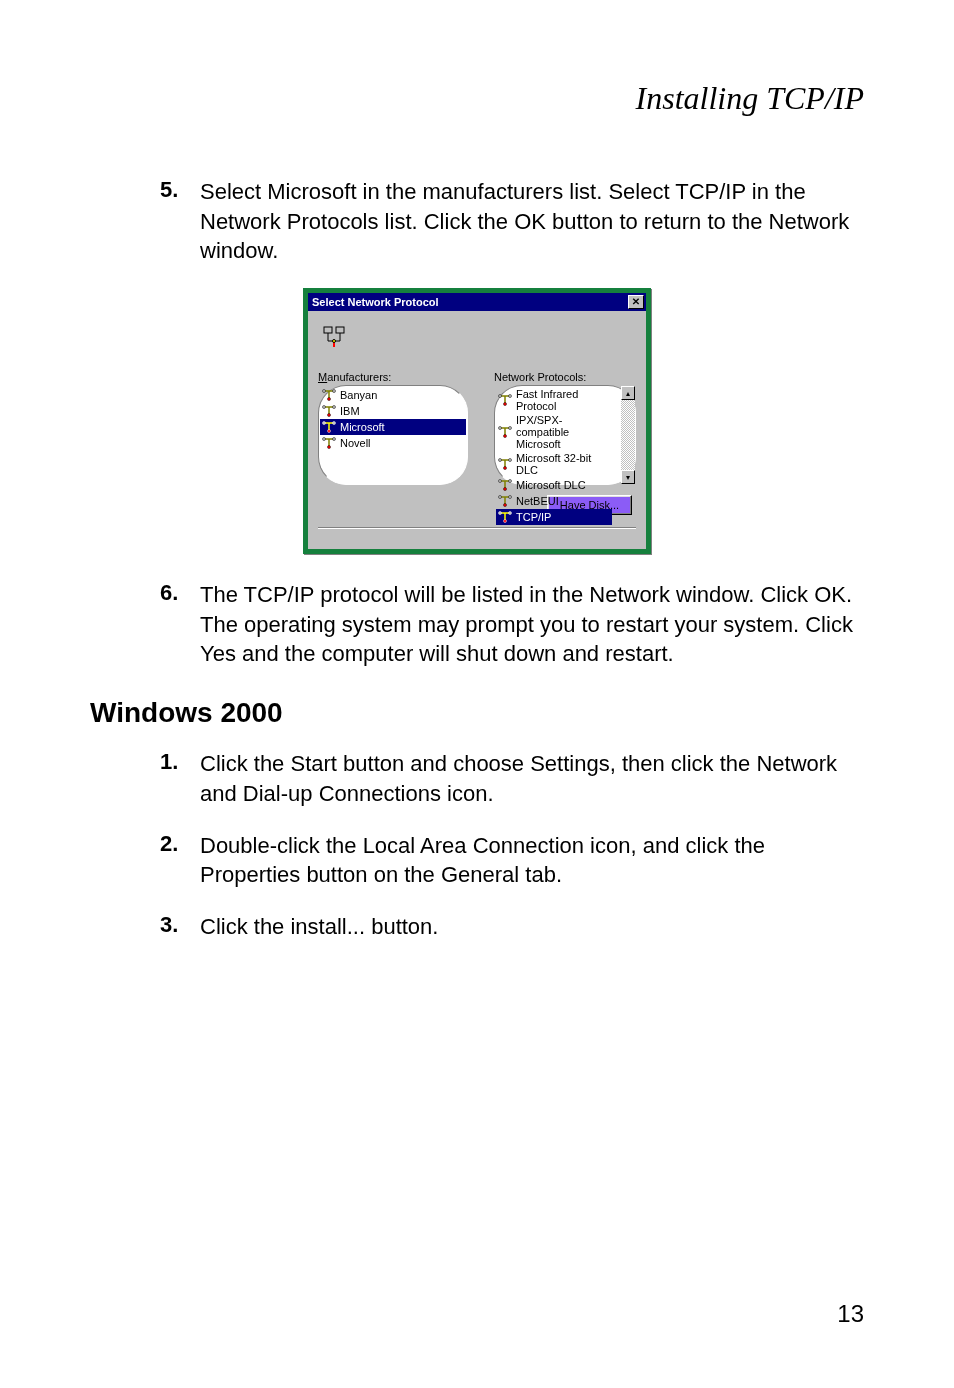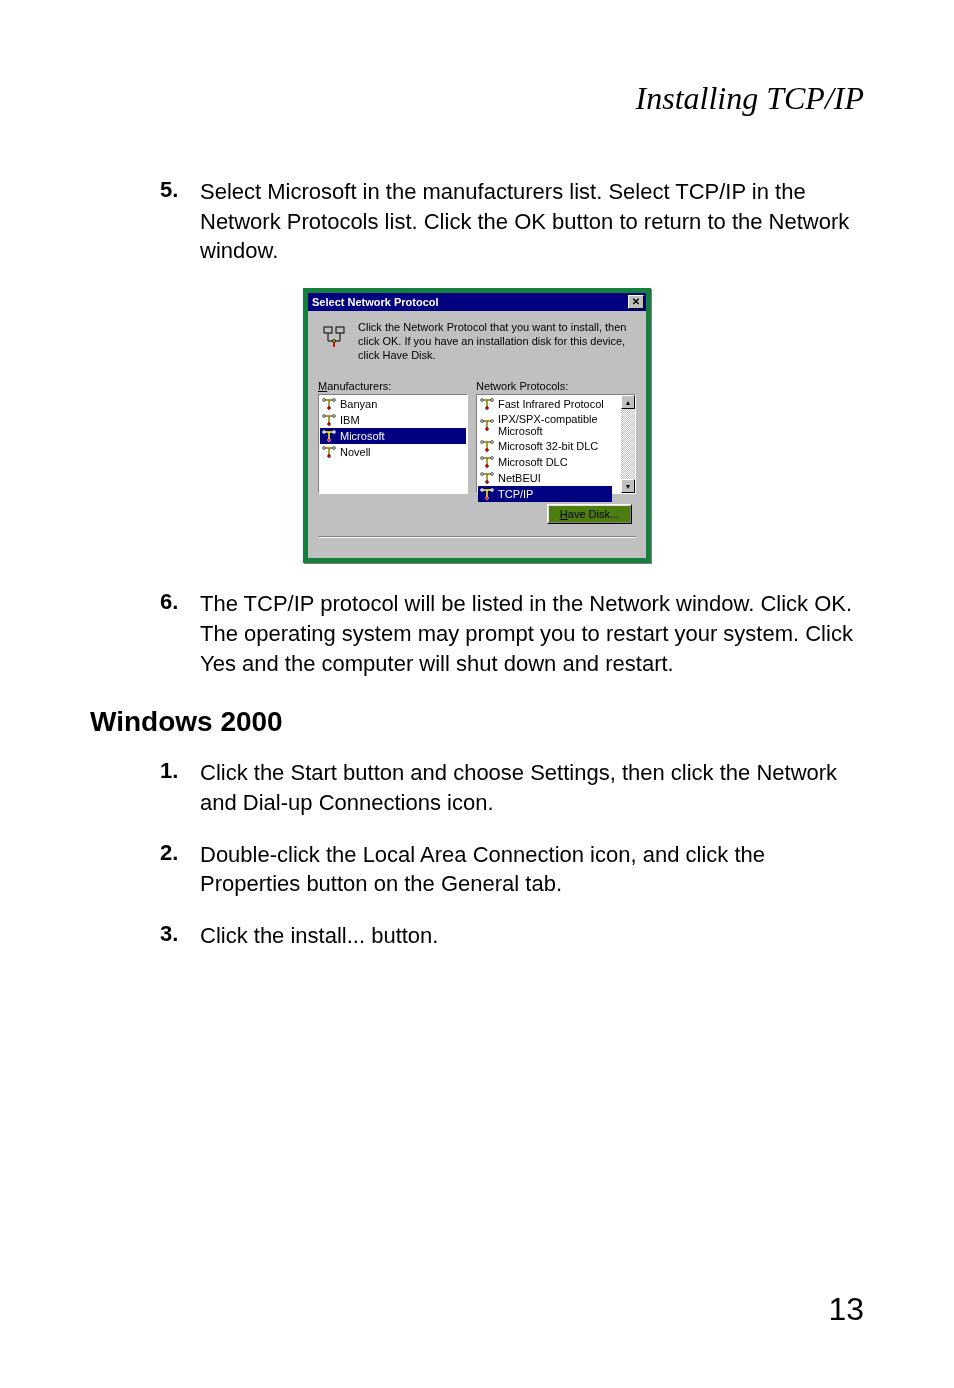--- a/index.html
+++ b/index.html
@@ -16,21 +16,21 @@
       text-align: right;
       font-style: italic;
       font-size: 32px;
       font-family: "Times New Roman", Times, serif;
       margin-bottom: 60px;
     }
     .step { display: flex; margin-bottom: 22px; padding-left: 70px; }
     .step-num { font-weight: bold; font-size: 22px; min-width: 40px; }
     .step-text { font-size: 22px; line-height: 1.35; flex: 1; }
     .section-heading { font-size: 28px; font-weight: bold; margin: 28px 0 20px 0; }
-    .page-number { position: absolute; bottom: 60px; right: 90px; font-size: 32px; }
+    .page-number { position: absolute; bottom: 60px; right: 90px; font-size: 24px; }
     .dialog-wrap { display: flex; justify-content: center; margin: 6px 0 26px 0; }
 
     
     .dialog {
       width: 348px;
       background: #c0c0c0;
       border: 5px solid #15803d;
       box-shadow: 1px 1px 0 #808080;
       font-family: "MS Sans Serif", Tahoma, Arial, sans-serif;
       font-size: 11px;
@@ -53,33 +53,34 @@
       font-size: 10px; font-weight: bold; color: #000;
       line-height: 1;
     }
     .dlg-body { padding: 10px 10px 10px 10px; }
     .info-row { display: flex; align-items: flex-start; margin-bottom: 18px; }
     .info-icon {
       width: 32px; height: 32px; margin-right: 8px; flex-shrink: 0;
       display: flex; align-items: center; justify-content: center;
     }
     .info-text { font-size: 11px; line-height: 1.25; }
-    .lists { display: flex; gap: 8px; }
+    .lists { display: flex; gap: 26px; }
     .list-col { display: flex; flex-direction: column; }
     .list-col.left { width: 150px; }
     .list-col.right { flex: 1; }
     .list-label { font-size: 11px; margin-bottom: 2px; }
     .list-label .ul { text-decoration: underline; }
     .listbox {
       background: #fff;
       border-top: 1px solid #808080; border-left: 1px solid #808080;
       border-right: 1px solid #fff; border-bottom: 1px solid #fff;
       height: 100px;
       position: relative;
       padding: 1px;
+      border-radius: 28px;
     }
     .lb-item { display: flex; align-items: center; padding: 1px 2px; gap: 4px; font-size: 11px; }
     .lb-item.selected { background: #000080; color: #fff; text-align: right; }
     .proto-icon {
       width: 14px; height: 14px; flex-shrink: 0;
       display: inline-flex; align-items: center; justify-content: center;
     }
     .scrollbar {
       position: absolute; right: 0; top: 0; bottom: 0; width: 14px;
       background: repeating-conic-gradient(#c0c0c0 0 25%, #fff 0 50%) 0 0/2px 2px;
@@ -87,21 +88,21 @@
     }
     .sb-btn {
       width: 14px; height: 14px; background: #c0c0c0;
       border-top: 1px solid #fff; border-left: 1px solid #fff;
       border-right: 1px solid #000; border-bottom: 1px solid #000;
       font-size: 8px; display: flex; align-items: center; justify-content: center; color: #000;
     }
     .btn-row { display: flex; justify-content: flex-end; margin-top: 10px; gap: 6px; }
     .btn-row.indent { padding-right: 4px; }
     .win-btn {
-      background: #4d7c0f;
+      background: #8b5cf6;
       border-top: 1px solid #fff; border-left: 1px solid #fff;
       border-right: 1px solid #000; border-bottom: 1px solid #000;
       box-shadow: inset -1px -1px 0 #808080, inset 1px 1px 0 #dfdfdf;
       font-size: 11px; padding: 3px 0; text-align: center;
       min-width: 75px;
     }
     .win-btn .ul { text-decoration: underline; }
     .divider { border-top: 1px solid #808080; border-bottom: 1px solid #fff; margin: 12px 0 10px 0; }
     .listbox.right-box { padding-right: 23px; }
   </style>
@@ -125,21 +126,20 @@
       <div class="info-row">
         <span class="info-icon">
           <svg width="28" height="28" viewBox="0 0 28 28">
             <rect x="4" y="4" width="8" height="6" fill="#c0c0c0" stroke="#000"></rect>
             <rect x="16" y="4" width="8" height="6" fill="#c0c0c0" stroke="#000"></rect>
             <path d="M8 10 L8 18 L20 18 L20 10" stroke="#000" fill="none"></path>
             <path d="M14 18 L14 24" stroke="#ff0000" stroke-width="2"></path>
             <circle cx="14" cy="18" r="1.5" fill="#ffff00" stroke="#000"></circle>
           </svg>
         </span>
-        <span class="info-text">Click the Network Protocol that you want to install, then click OK. If you have an installation disk for this device, click Have Disk.</span>
       </div>
 
       <div class="lists">
         <div class="list-col left">
           <div class="list-label">
             <span class="ul">M</span><span>anufacturers:</span>
           </div>
           <div class="listbox">
             <div class="lb-item">
               <span class="proto-icon">

